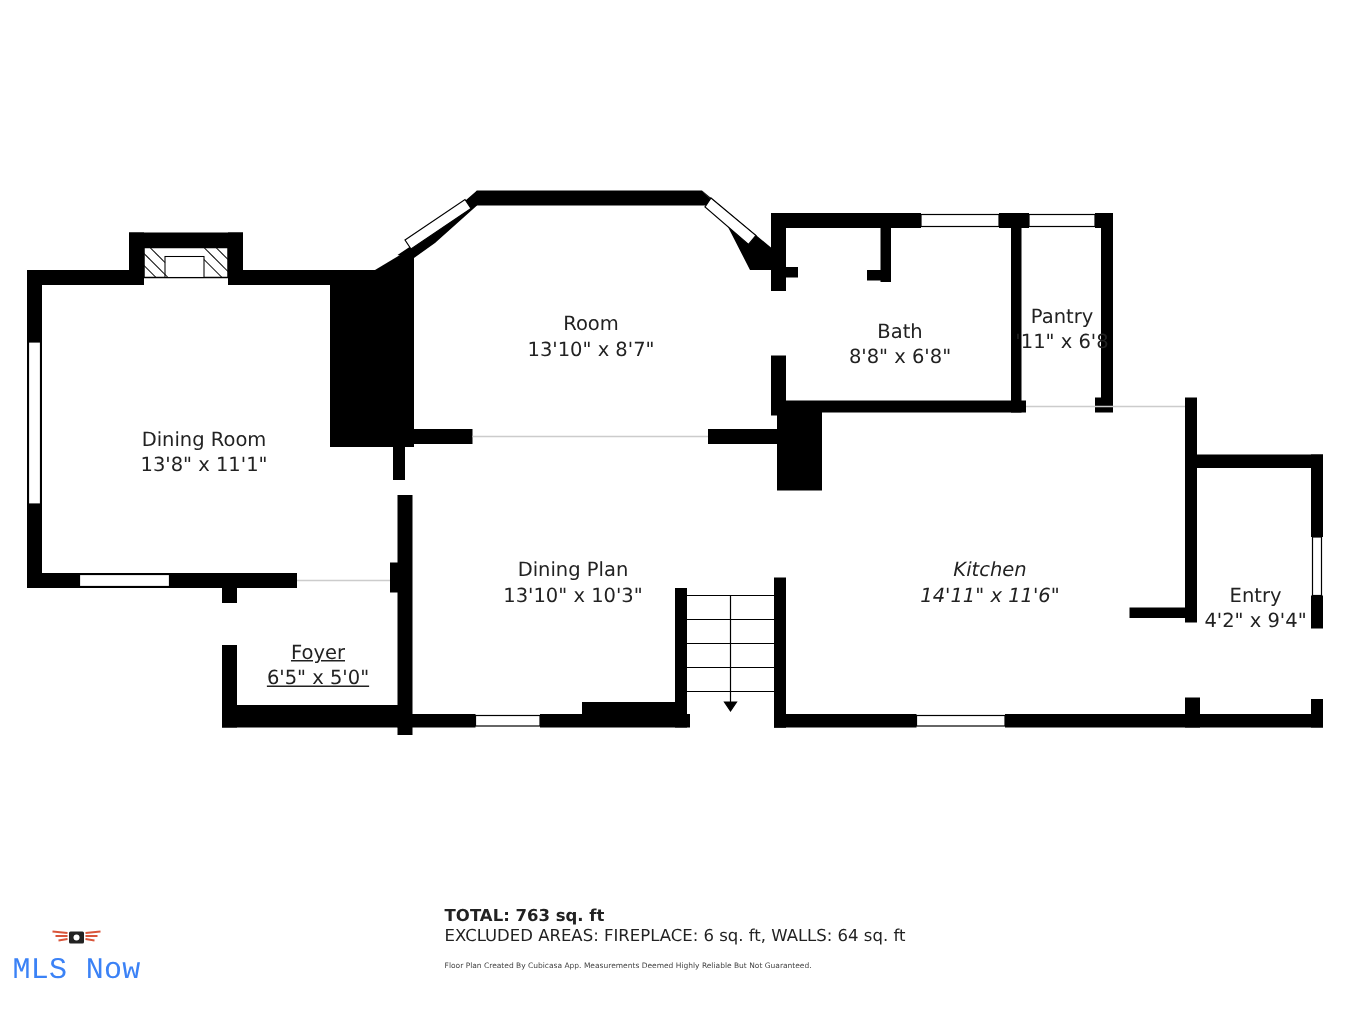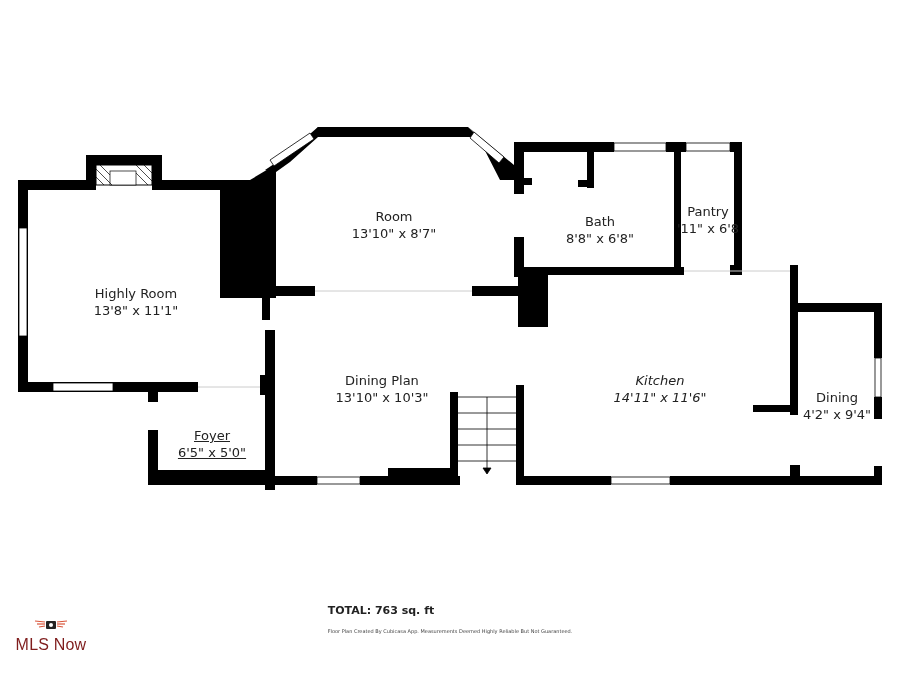--- a/index.html
+++ b/index.html
@@ -4,21 +4,21 @@
 <style>
   html, body { margin:0; padding:0; background:#fff; }
   body { width:900px; height:675px; position:relative; overflow:hidden; font-family:"DejaVu Sans", sans-serif; }
   #plan { position:absolute; left:0; top:0; }
   .room-label { position:absolute; text-align:center; color:#222; font-size:13px; line-height:17px; transform:translate(-50%,-50%); white-space:nowrap; }
   .footer { position:absolute; left:450px; top:604px; transform:translateX(-50%); text-align:left; color:#222; font-size:11px; line-height:13px; white-space:nowrap; }
   .footer .total { font-weight:bold; }
   .footer .disclaimer { font-size:5px; color:#444; margin-top:8px; }
   .logo { position:absolute; left:6px; top:618px; width:90px; text-align:center; }
   .logo-mark { display:block; margin:0 auto 6px auto; }
-  .logo-text { color:#7f1d1d; font-family:Liberation Sans, sans-serif; font-size:16px; letter-spacing:0.2px; }
+  .logo-text { color:#3b82f6; font-family:Liberation Mono, monospace; font-size:20px; letter-spacing:0.2px; }
 </style>
 </head>
 <body>
 
 <svg id="plan" width="900" height="600" viewBox="0 0 900 600">
   <g fill="#000">
 
     <rect x="18" y="180" width="10" height="210"></rect>
     <rect x="18" y="180" width="70" height="10"></rect>
     <rect x="86" y="155" width="76" height="10"></rect>
@@ -113,21 +113,21 @@
     <line x1="458" y1="413" x2="516" y2="413"></line>
     <line x1="458" y1="429" x2="516" y2="429"></line>
     <line x1="458" y1="445" x2="516" y2="445"></line>
     <line x1="458" y1="461" x2="516" y2="461"></line>
     <line x1="487" y1="397" x2="487" y2="470"></line>
     <polygon points="483,468 491,468 487,474" fill="#000"></polygon>
   </g>
 </svg>
 
 <div class="room-label" style="left:136px;top:302px;">
-  <div>Highly Room</div>
+  <div>Dining Room</div>
   <div>13'8" x 11'1"</div>
 </div>
 <div class="room-label" style="left:394px;top:225px;">
   <div>Room</div>
   <div>13'10" x 8'7"</div>
 </div>
 <div class="room-label" style="left:600px;top:230px;">
   <div>Bath</div>
   <div>8'8" x 6'8"</div>
 </div>
@@ -141,26 +141,27 @@
 </div>
 <div class="room-label" style="left:660px;top:389px;font-style:italic;">
   <div>Kitchen</div>
   <div>14'11" x 11'6"</div>
 </div>
 <div class="room-label" style="left:212px;top:444px;text-decoration:underline;">
   <div>Foyer</div>
   <div>6'5" x 5'0"</div>
 </div>
 <div class="room-label" style="left:837px;top:406px;">
-  <div>Dining</div>
+  <div>Entry</div>
   <div>4'2" x 9'4"</div>
 </div>
 
 <div class="footer">
   <div class="total">TOTAL: 763 sq. ft</div>
+  <div>EXCLUDED AREAS: FIREPLACE: 6 sq. ft, WALLS: 64 sq. ft</div>
   <div class="disclaimer">Floor Plan Created By Cubicasa App. Measurements Deemed Highly Reliable But Not Guaranteed.</div>
 </div>
 
 <div class="logo">
   <svg class="logo-mark" width="36" height="12" viewBox="0 0 36 12">
     <g stroke="#d9553a" stroke-width="1.2">
       <line x1="2" y1="3" x2="12" y2="4"></line>
         <line x1="4" y1="6" x2="12" y2="6"></line>
         <line x1="6" y1="9" x2="12" y2="8"></line>
       <line x1="34" y1="3" x2="24" y2="4"></line>

